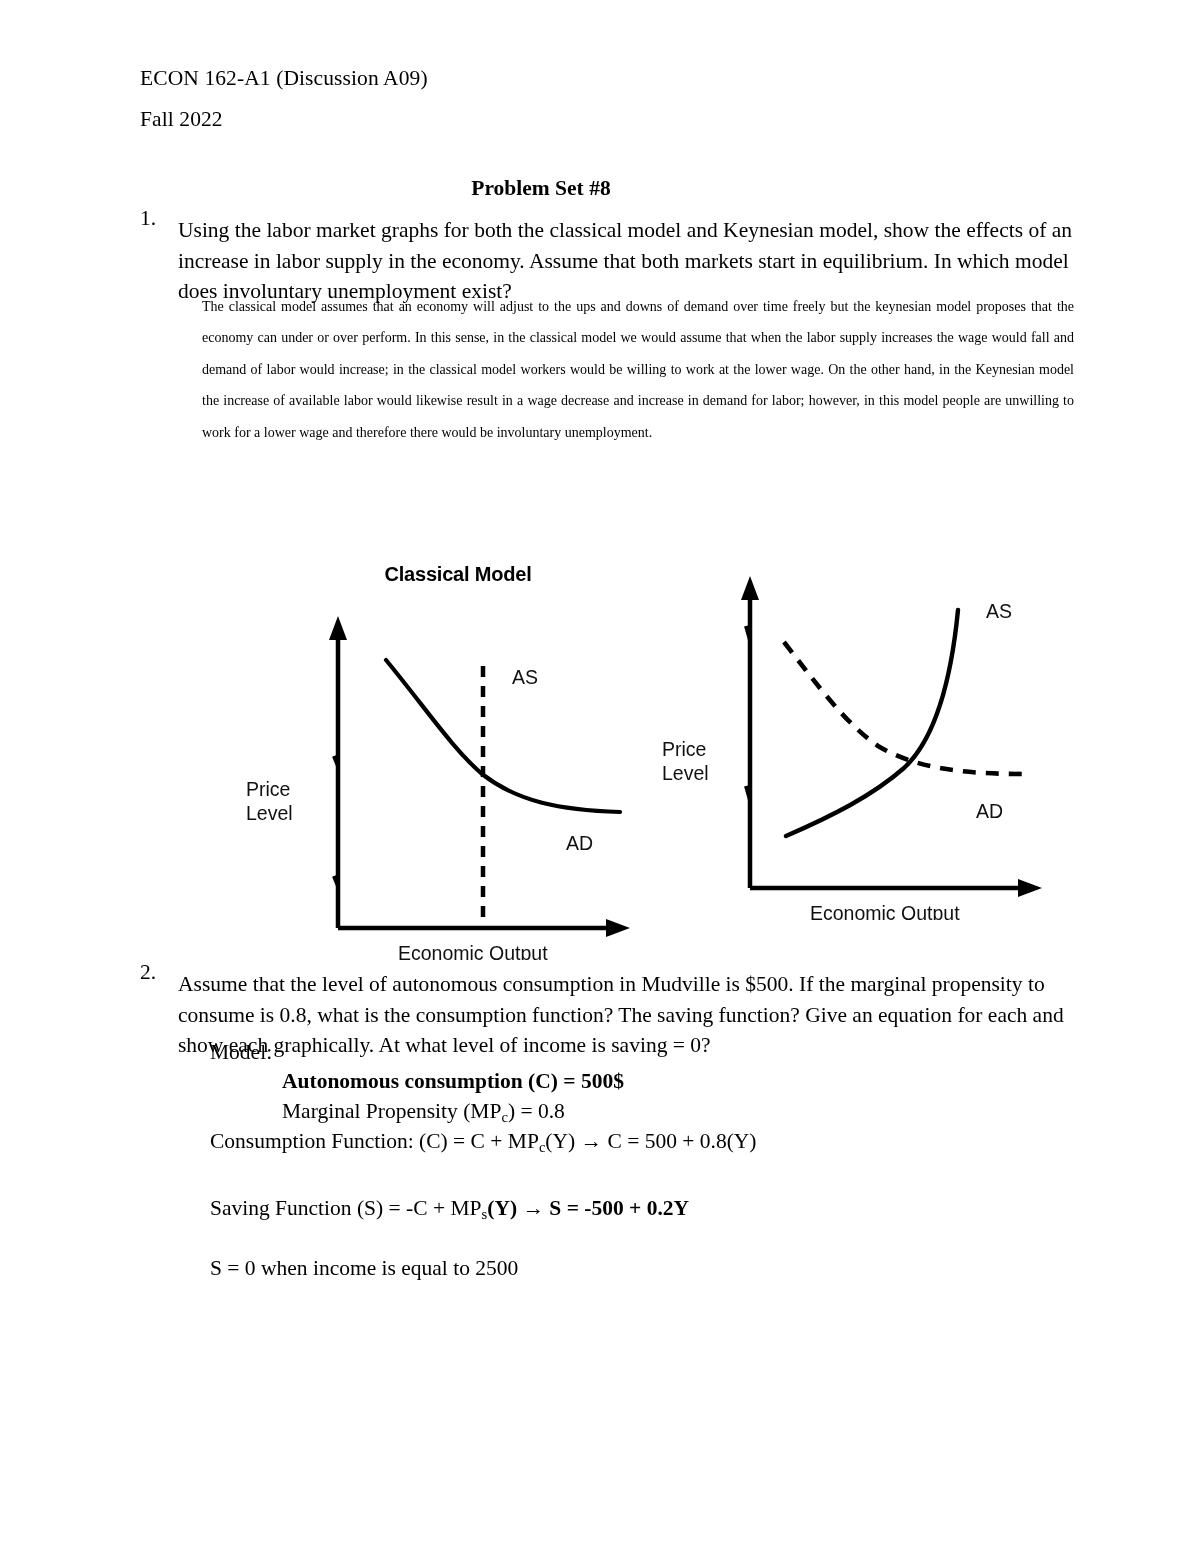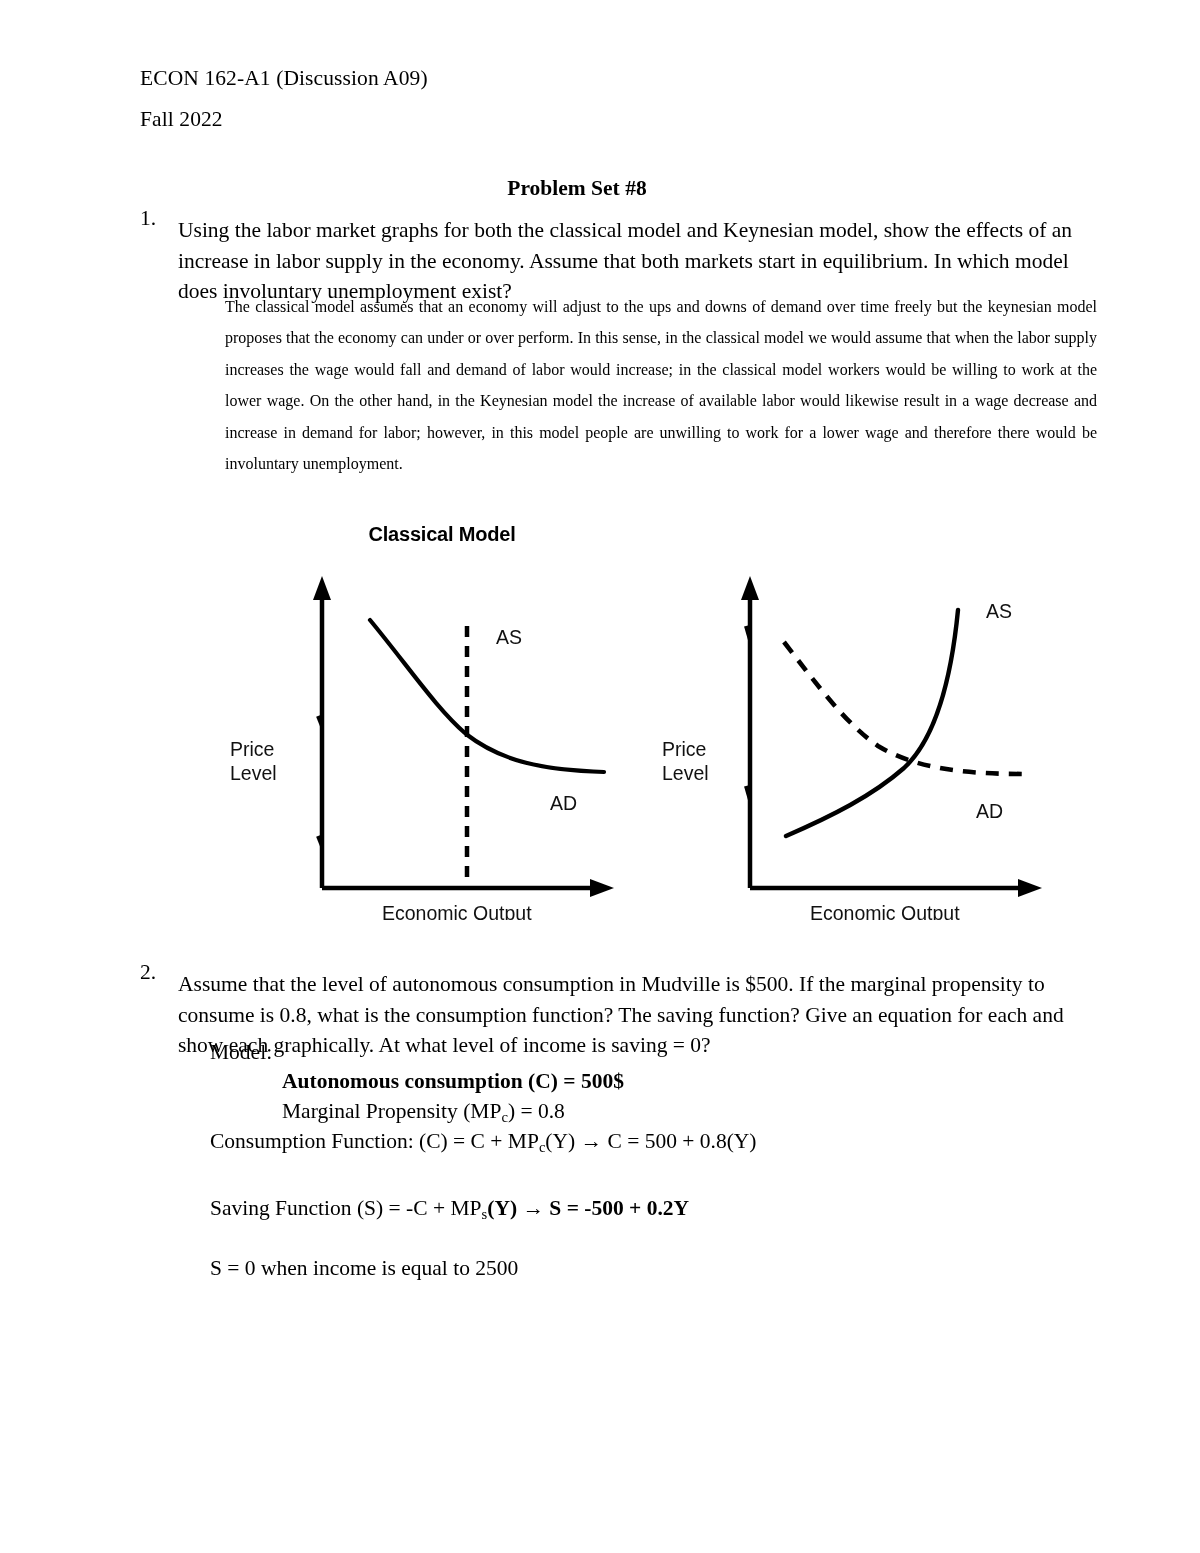--- a/index.html
+++ b/index.html
@@ -34,21 +34,20 @@
   #hdr-term   { top: 109px; }
 
   .pset-title {
     position: absolute;
     top: 176px;
     left: 0;
     width: 1082px;
     text-align: center;
     font-size: 21.5px;
     font-weight: bold;
-    padding-left: 36px;
   }
 
   
   .qblock {
     position: absolute;
     left: 140px;
     width: 940px;
   }
   .qnum {
     position: absolute;
@@ -61,43 +60,43 @@
     margin-left: 38px;
     font-size: 21.5px;
     line-height: 30.5px;
     text-align: left;
     margin-top: 9px;
   }
 
   
   .answer-para {
     position: absolute;
-    left: 225px;
+    left: 202px;
     width: 872px;
-    font-size: 16px;
+    font-size: 14px;
     line-height: 31.4px;
     text-align: justify;
     text-justify: inter-word;
   }
 
   
   .figures {
     position: absolute;
     left: 0;
     top: 520px;
     width: 1200px;
     height: 400px;
   }
   .fig {
     position: absolute;
     top: 0;
     width: 440px;
     height: 400px;
   }
-  #fig-classical { left: 222px; }
+  #fig-classical { left: 238px; margin-top: 40px; }
   #fig-keynesian { left: 650px; }
 
   .fig-title {
     position: absolute;
     top: 3px;
     width: 100%;
     text-align: center;
     font-family: "Liberation Sans", "DejaVu Sans", sans-serif;
     font-size: 20px;
     font-weight: bold;

